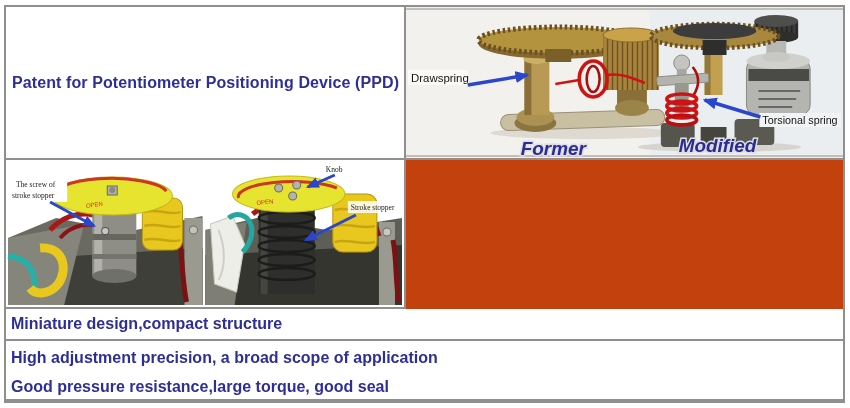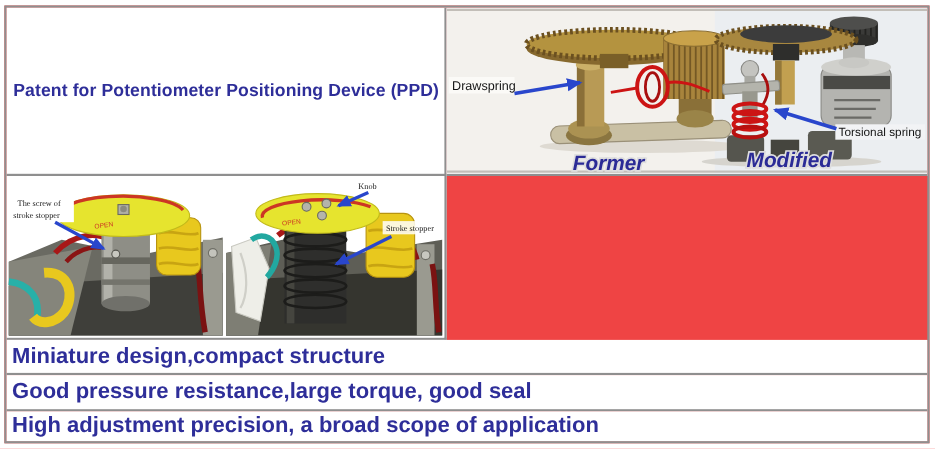--- a/index.html
+++ b/index.html
@@ -2,37 +2,37 @@
 <html><head>
 <meta charset="utf-8">
 <style>
   html,body{margin:0;padding:0;}
   body{
     width:850px;height:408px;background:#ffffff;overflow:hidden;
     font-family:"Liberation Sans",sans-serif;position:relative;
   }
   .tbl{
     position:absolute;left:4px;top:5px;width:841px;height:398px;
-    box-sizing:border-box;border:2px solid #8f8f8f;background:#ef4444;
+    box-sizing:border-box;border:2px solid #8f8f8f;background:#c2410c;
     display:grid;grid-template-columns:400px 1fr;
     grid-template-rows:153px 149px 32px 33px 1fr;
   }
   .cell{box-sizing:border-box;overflow:hidden;background:#ffffff;}
   .b-r{border-right:2px solid #8f8f8f;}
   .b-b{border-bottom:2px solid #8f8f8f;}
   .span2{grid-column:1 / -1;}
   .txtcell{display:flex;align-items:center;padding-left:6px;padding-right:4px;}
   .heading{
     color:#2e2e99;font-size:16px;font-weight:bold;line-height:30px;
     letter-spacing:.1px;
   }
   .wrap-dds{max-width:362px;}
   .feature{
     display:flex;align-items:center;padding-left:5px;
-    color:#2e2e99;font-size:20px;font-weight:bold;white-space:nowrap;
+    color:#2e2e99;font-size:16px;font-weight:bold;white-space:nowrap;
   }
   .figcell{display:flex;align-items:stretch;justify-content:stretch;}
   .figcell svg{display:block;width:100%;height:100%;}
   .ph-label{font-family:"Liberation Sans",sans-serif;fill:#141414;}
   .ph-label-serif{font-family:"Liberation Serif",serif;fill:#1a1a1a;}
   .cap-italic{
     font-family:"Liberation Sans",sans-serif;font-weight:bold;font-style:italic;
     fill:#2b2b96;stroke:#dedede;stroke-width:3px;paint-order:stroke;
   }
 </style>
@@ -236,20 +236,20 @@
       <rect x="341" y="41" width="55" height="12" fill="#ffffff" opacity="0.85"></rect>
       <text x="344" y="50" font-size="7.5" class="ph-label-serif">Stroke stopper</text>
       <line x1="349" y1="55" x2="299" y2="80" stroke="#2946cc" stroke-width="3" marker-end="url(#ah2)"></line>
     </svg>
   </div>
 
 
   <div class="cell b-b span2 feature">
     <span>Miniature design,compact structure</span>
   </div>
+  <div class="cell span2 feature">
+    <span>High adjustment precision, a broad scope of application</span>
+  </div>
   <div class="cell b-b span2 feature">
     <span>Good pressure resistance,large torque, good seal</span>
   </div>
-  <div class="cell span2 feature">
-    <span>High adjustment precision, a broad scope of application</span>
-  </div>
 
 </div>
 
 </body></html>

